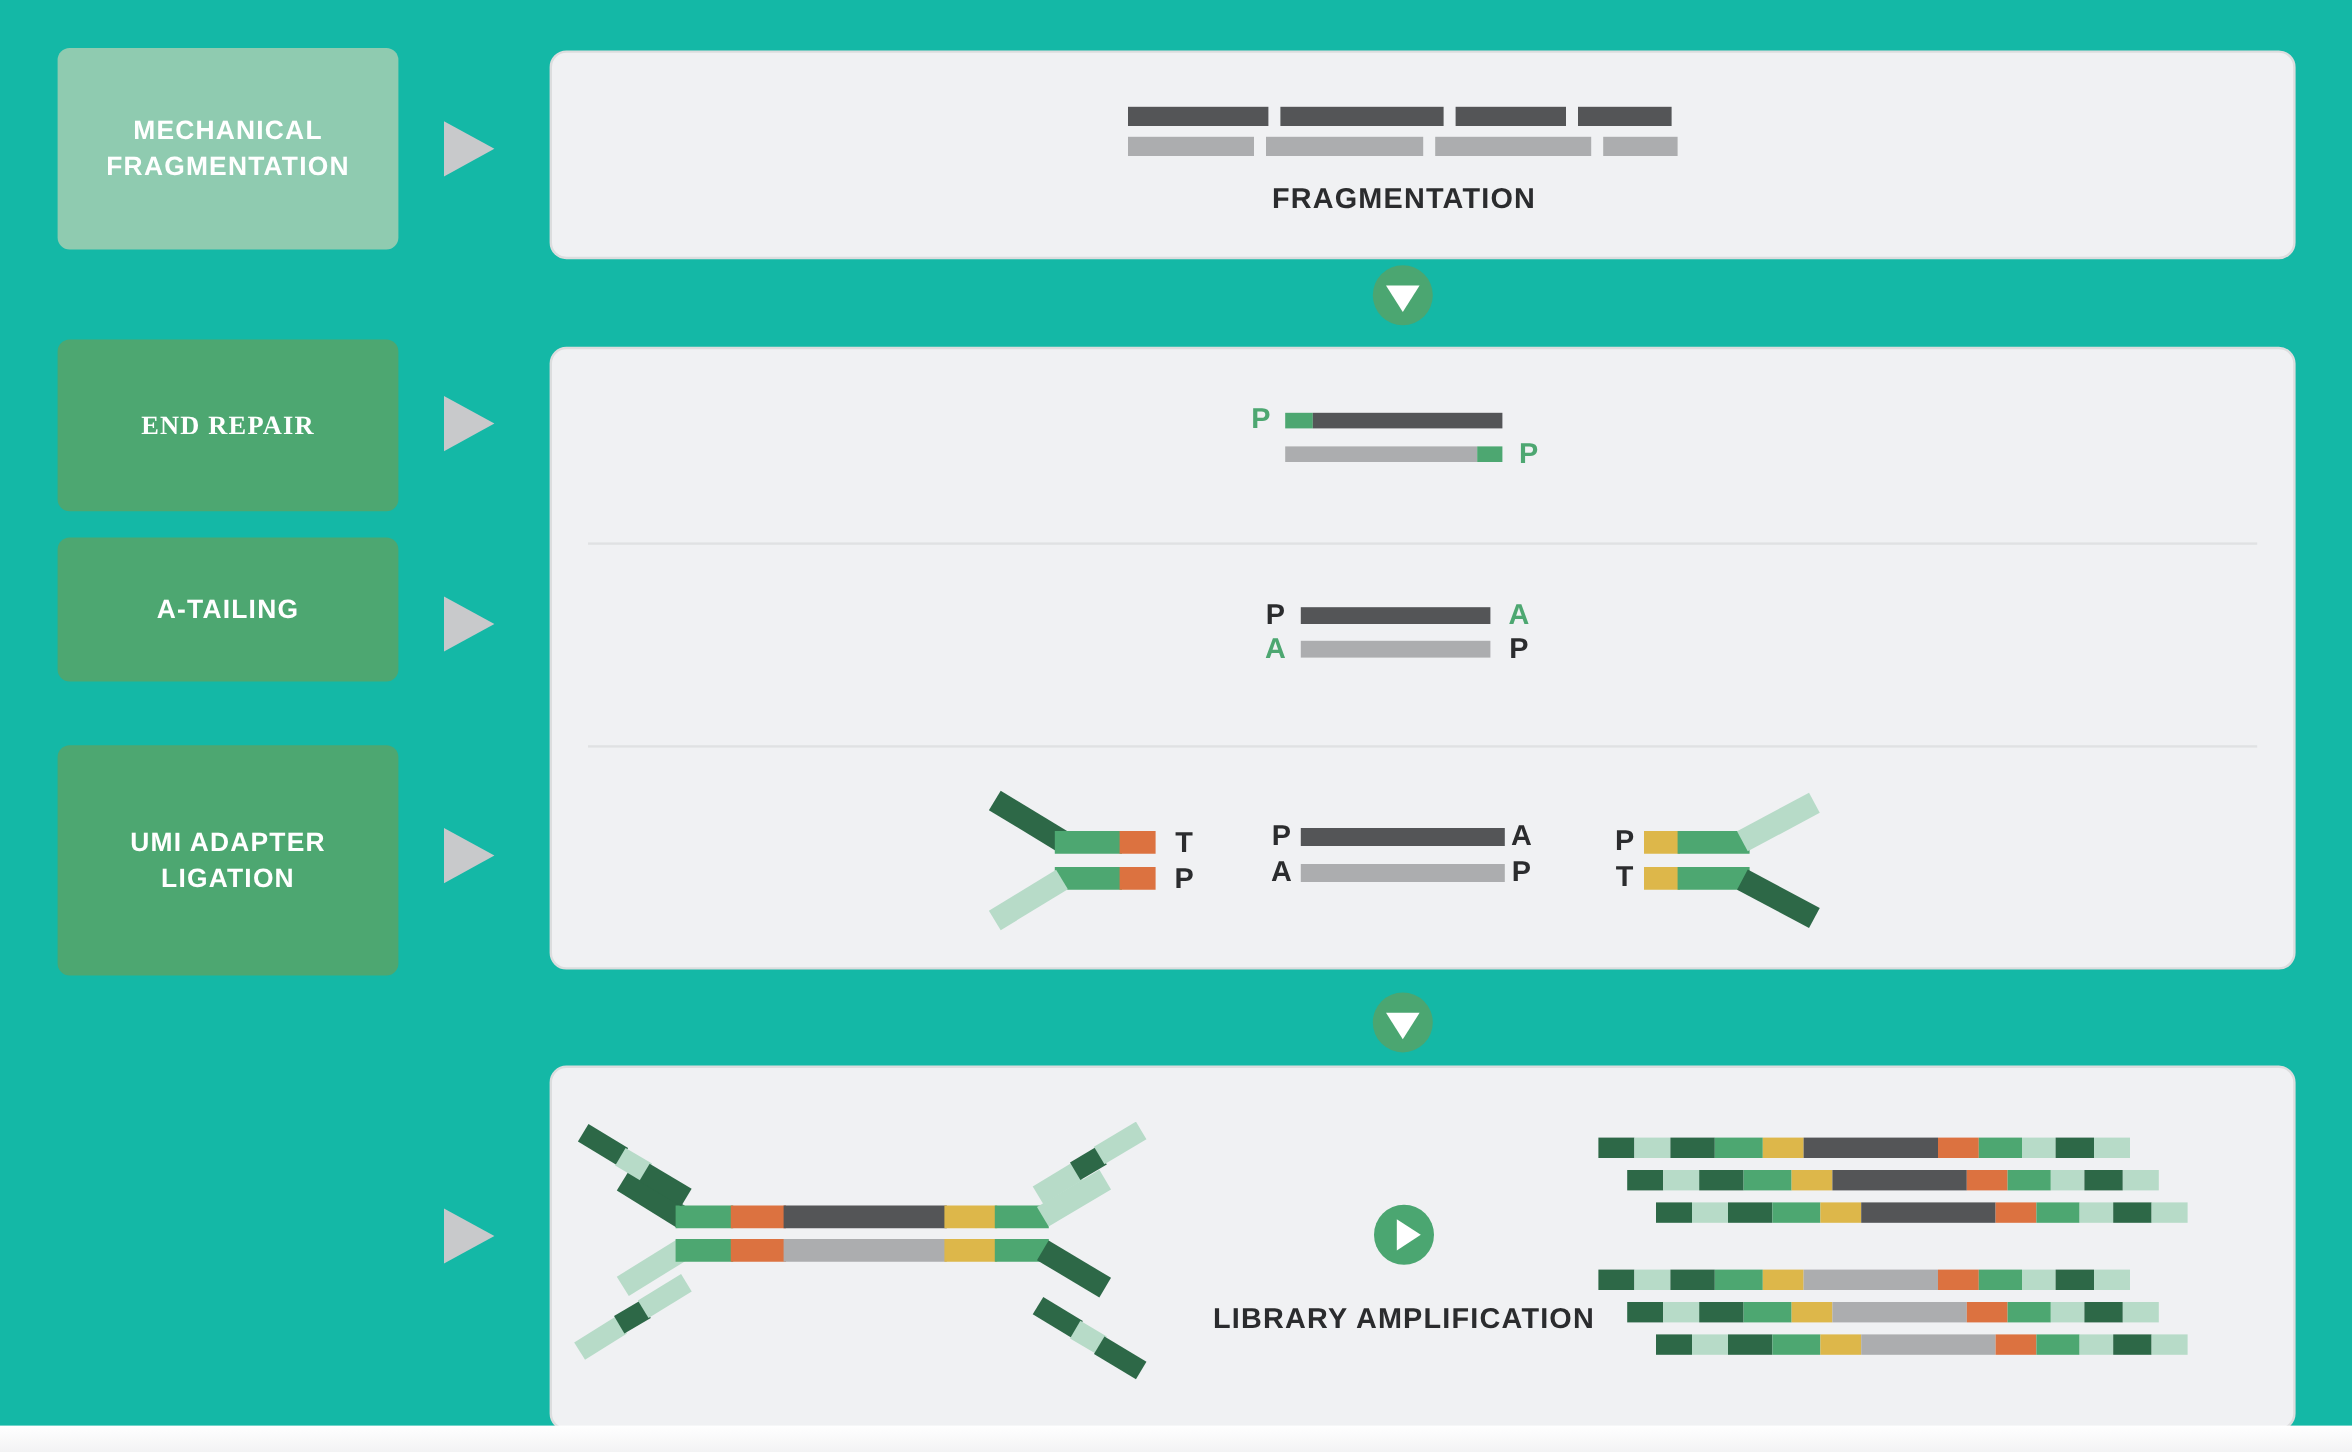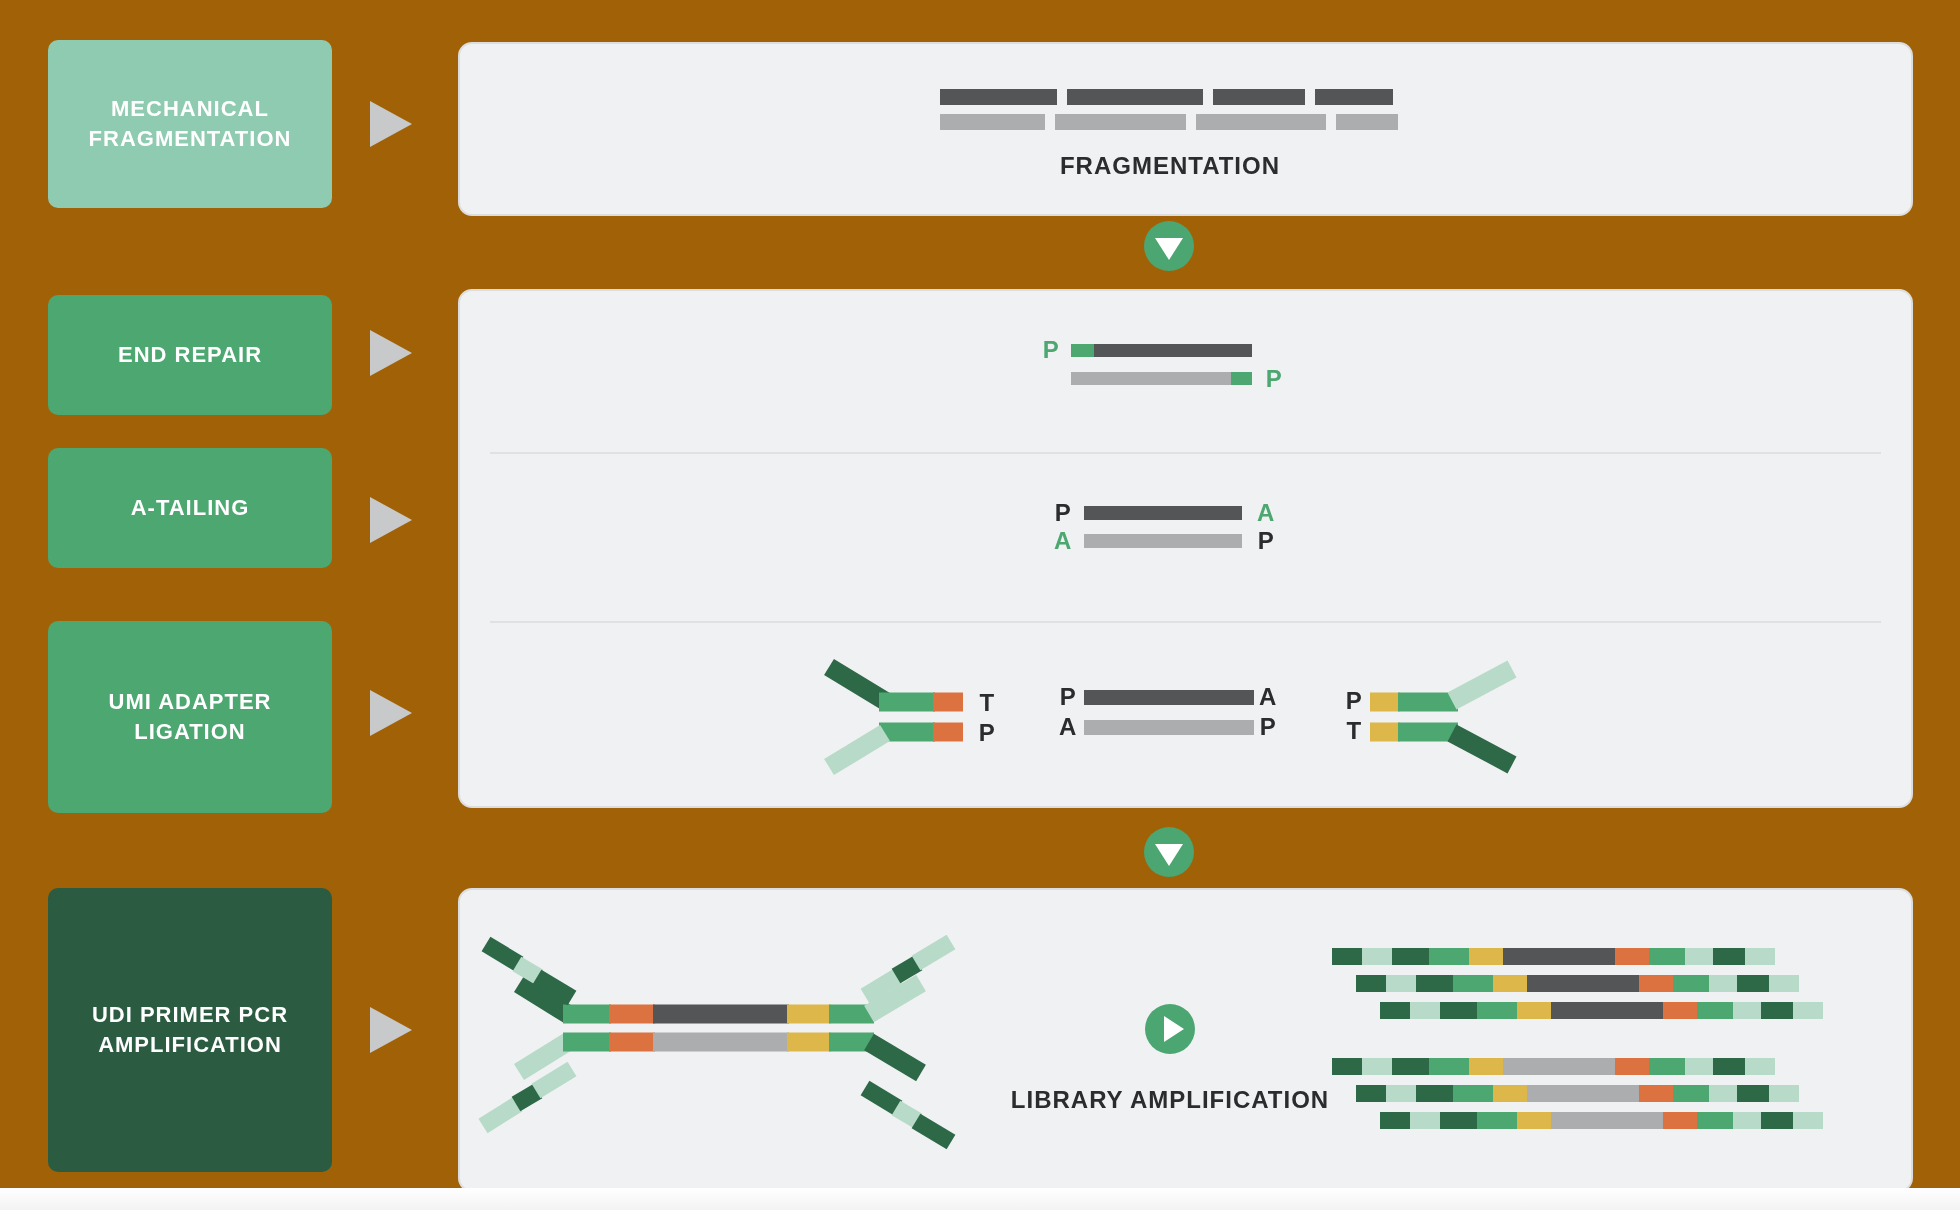--- a/index.html
+++ b/index.html
@@ -1,31 +1,31 @@
 <!DOCTYPE html>
 <html style="--dk: #545557; --lt: #ACADAF; --mg: #4DA771; --dg: #2D6847; --lg: #B7DBC8; --yl: #DDB74A; --or: #DC7240; --box_light: #8FCBB0; --box_mid: #4DA771; --box_dark: #2B5C41; --panel_bg: #F0F1F3; --panel_border: #DCDDDE; --tri_gray: #C8C9CB; --text_dark: #2B2C2E; --arrow_green: #4BA671;"><head>
 <meta charset="utf-8">
 <style>
   html,body{margin:0;padding:0;background:#ffffff;}
   .canvas{
-    position:relative;width:1960px;height:1210px;background:#a16207;overflow:hidden;
+    position:relative;width:1960px;height:1210px;background:#14b8a6;overflow:hidden;
     font-family:"Liberation Sans", sans-serif;color:var(--text_dark);
   }
   
   .step-box{
     position:absolute;left:48px;width:284px;border-radius:10px;
     display:flex;align-items:center;justify-content:center;text-align:center;
     color:#fff;font-weight:bold;font-size:22px;letter-spacing:1px;line-height:1.35;
     white-space:pre-line;
   }
   .box-light{background:var(--box_light);}
   .box-mid{background:var(--box_mid);}
   .box-dark{background:var(--box_dark);}
   .b1{top:40px;height:168px;}
-  .b2{top:295px;height:120px;}
+  .b2{top:283px;height:143px;font-family:Liberation Serif, serif;}
   .b3{top:448px;height:120px;}
   .b4{top:621px;height:192px;}
   .b5{top:888px;height:284px;}
   
   .tri{
     position:absolute;left:370px;width:0;height:0;
     border-left:42px solid var(--tri_gray);
     border-top:23px solid transparent;border-bottom:23px solid transparent;
   }
   .t1{top:101px;} .t2{top:330px;} .t3{top:497px;} .t4{top:690px;} .t5{top:1007px;}
@@ -90,22 +90,20 @@
 <body>
 
 <div class="canvas">
 
   <div class="step-box box-light b1"><span>MECHANICAL
 FRAGMENTATION</span></div>
   <div class="step-box box-mid b2"><span>END REPAIR</span></div>
   <div class="step-box box-mid b3"><span>A-TAILING</span></div>
   <div class="step-box box-mid b4"><span>UMI ADAPTER
 LIGATION</span></div>
-  <div class="step-box box-dark b5"><span>UDI PRIMER PCR
-AMPLIFICATION</span></div>
 
   <div class="tri t1"></div>
   <div class="tri t2"></div>
   <div class="tri t3"></div>
   <div class="tri t4"></div>
   <div class="tri t5"></div>
 
   <div class="panel p1">
     <div class="bar-row gap10 h16" style="left:480px;top:45px;">
         <span style="width: 117px; background: rgb(84, 85, 87);"></span>

